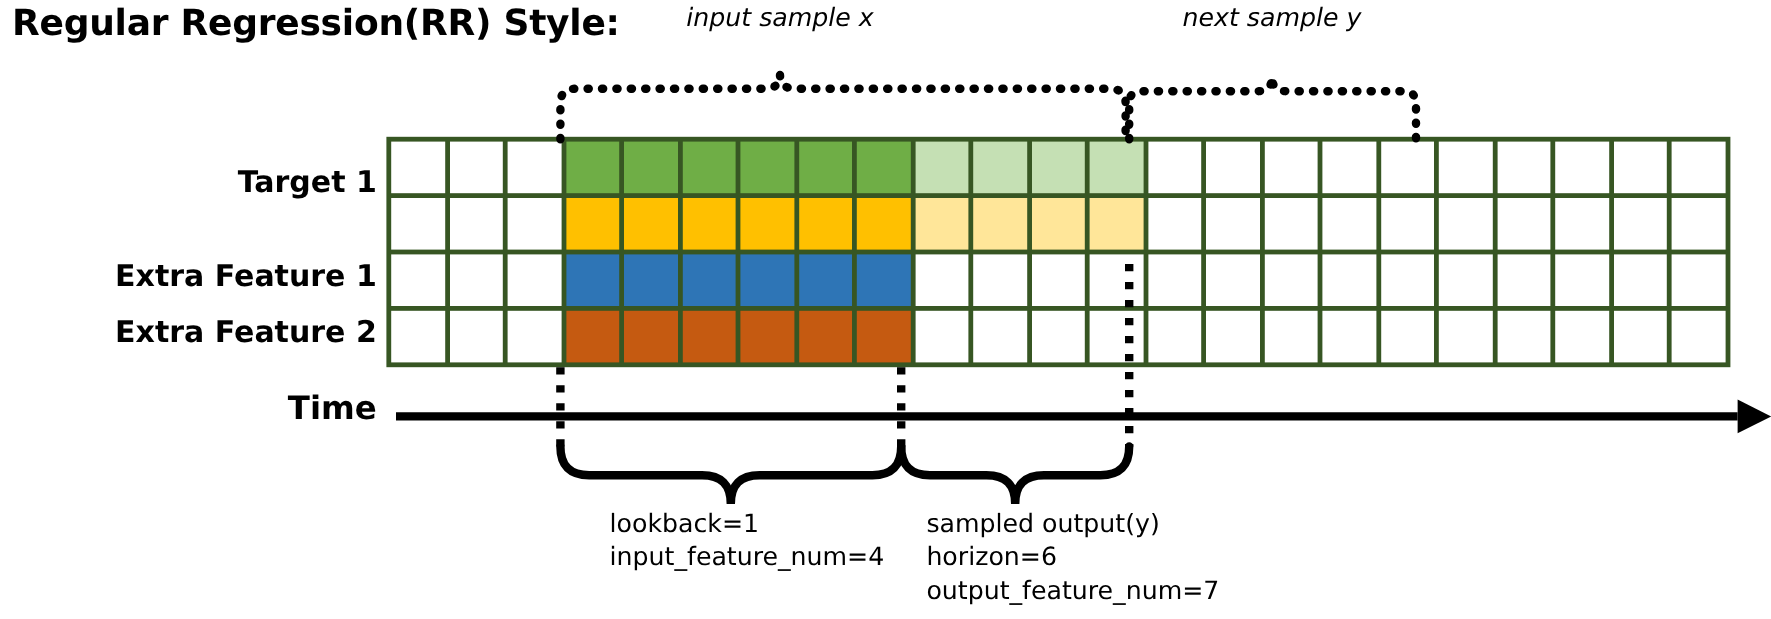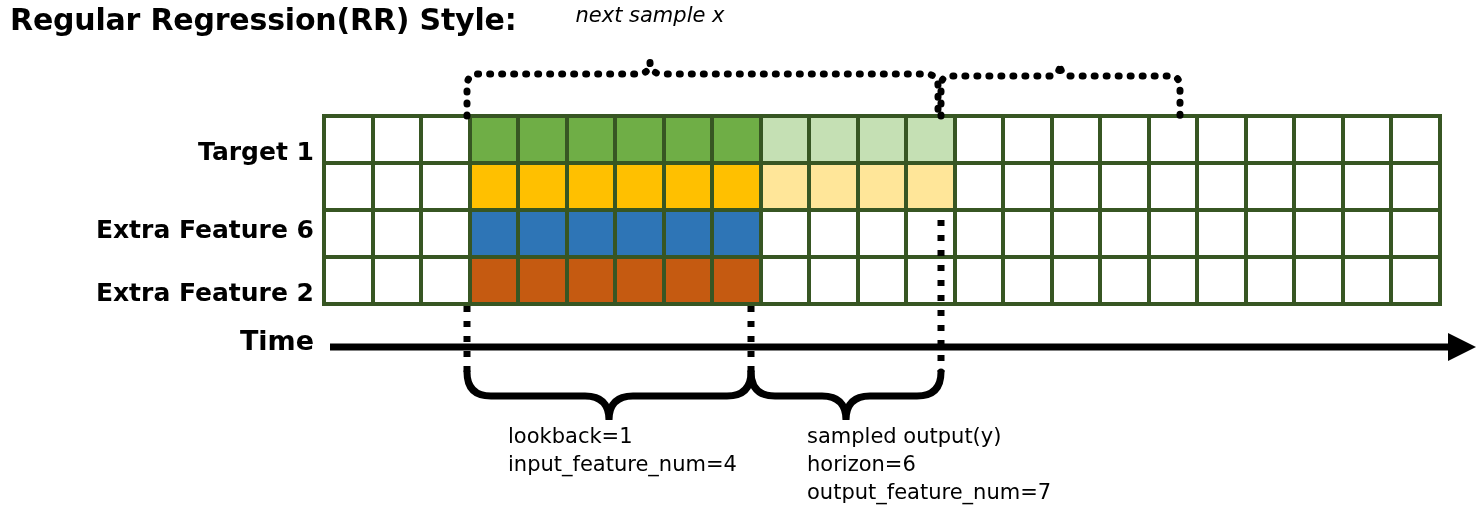--- a/index.html
+++ b/index.html
@@ -103,22 +103,22 @@
 </style>
 </head>
 <body>
 
 <div id="stage">
 
   <div id="title">Regular Regression(RR) Style:</div>
 
   <div id="labels-col">
       <div class="row-label" style="top: 20px;">Target 1</div>
-      <div class="row-label" style="top: 98px;">Extra Feature 6</div>
-      <div class="row-label" style="top: 145px; margin-top: 16px;">Extra Feature 2</div>
+      <div class="row-label" style="top: 98px;">Extra Feature 1</div>
+      <div class="row-label" style="top: 145px;">Extra Feature 2</div>
     </div>
 
   <div id="time-label">Time</div>
 
   <div id="grid">
       <div class="grid-row">
         <div class="cell" style="background: rgb(255, 255, 255);"></div>
         <div class="cell" style="background: rgb(255, 255, 255);"></div>
         <div class="cell" style="background: rgb(255, 255, 255);"></div>
         <div class="cell" style="background: rgb(111, 174, 70);"></div>
@@ -212,27 +212,28 @@
         <div class="cell" style="background: rgb(255, 255, 255);"></div>
         <div class="cell" style="background: rgb(255, 255, 255);"></div>
         <div class="cell" style="background: rgb(255, 255, 255);"></div>
         <div class="cell" style="background: rgb(255, 255, 255);"></div>
         <div class="cell" style="background: rgb(255, 255, 255);"></div>
         <div class="cell" style="background: rgb(255, 255, 255);"></div>
         <div class="cell" style="background: rgb(255, 255, 255);"></div>
       </div>
     </div>
 
-  <div class="brace-label" id="top-lbl-0" style="left: 490px; top: 3px; width: 320px;">next sample x</div>
+  <div class="brace-label" id="top-lbl-0" style="left: 490px; top: 3px; width: 320px;">input sample x</div>
+  <div class="brace-label" id="top-lbl-1" style="left: 900px; top: 3px; width: 320px;">next sample y</div>
 
   <div class="bottom-text" id="bot-txt-0" style="left: 508px; top: 423px;">
       <div>lookback=1</div>
       <div>input_feature_num=4</div>
     </div>
-  <div class="bottom-text" id="bot-txt-1" style="left: 807px; top: 423px;">
+  <div class="bottom-text" id="bot-txt-1" style="left: 772px; top: 423px;">
       <div>sampled output(y)</div>
       <div>horizon=6</div>
       <div>output_feature_num=7</div>
     </div>
 
   <svg class="overlay" viewBox="0 0 1476 516">
 
     <g stroke="#000000" stroke-width="7" fill="none" stroke-linecap="round" stroke-dasharray="1 11">
       <path d="M 467,116 L 467,86 Q 467,74 479,74 L 637,74 Q 650,74 650,62
                Q 650,74 663,74 L 925,74 Q 938,74 938,86 L 938,116"></path>

